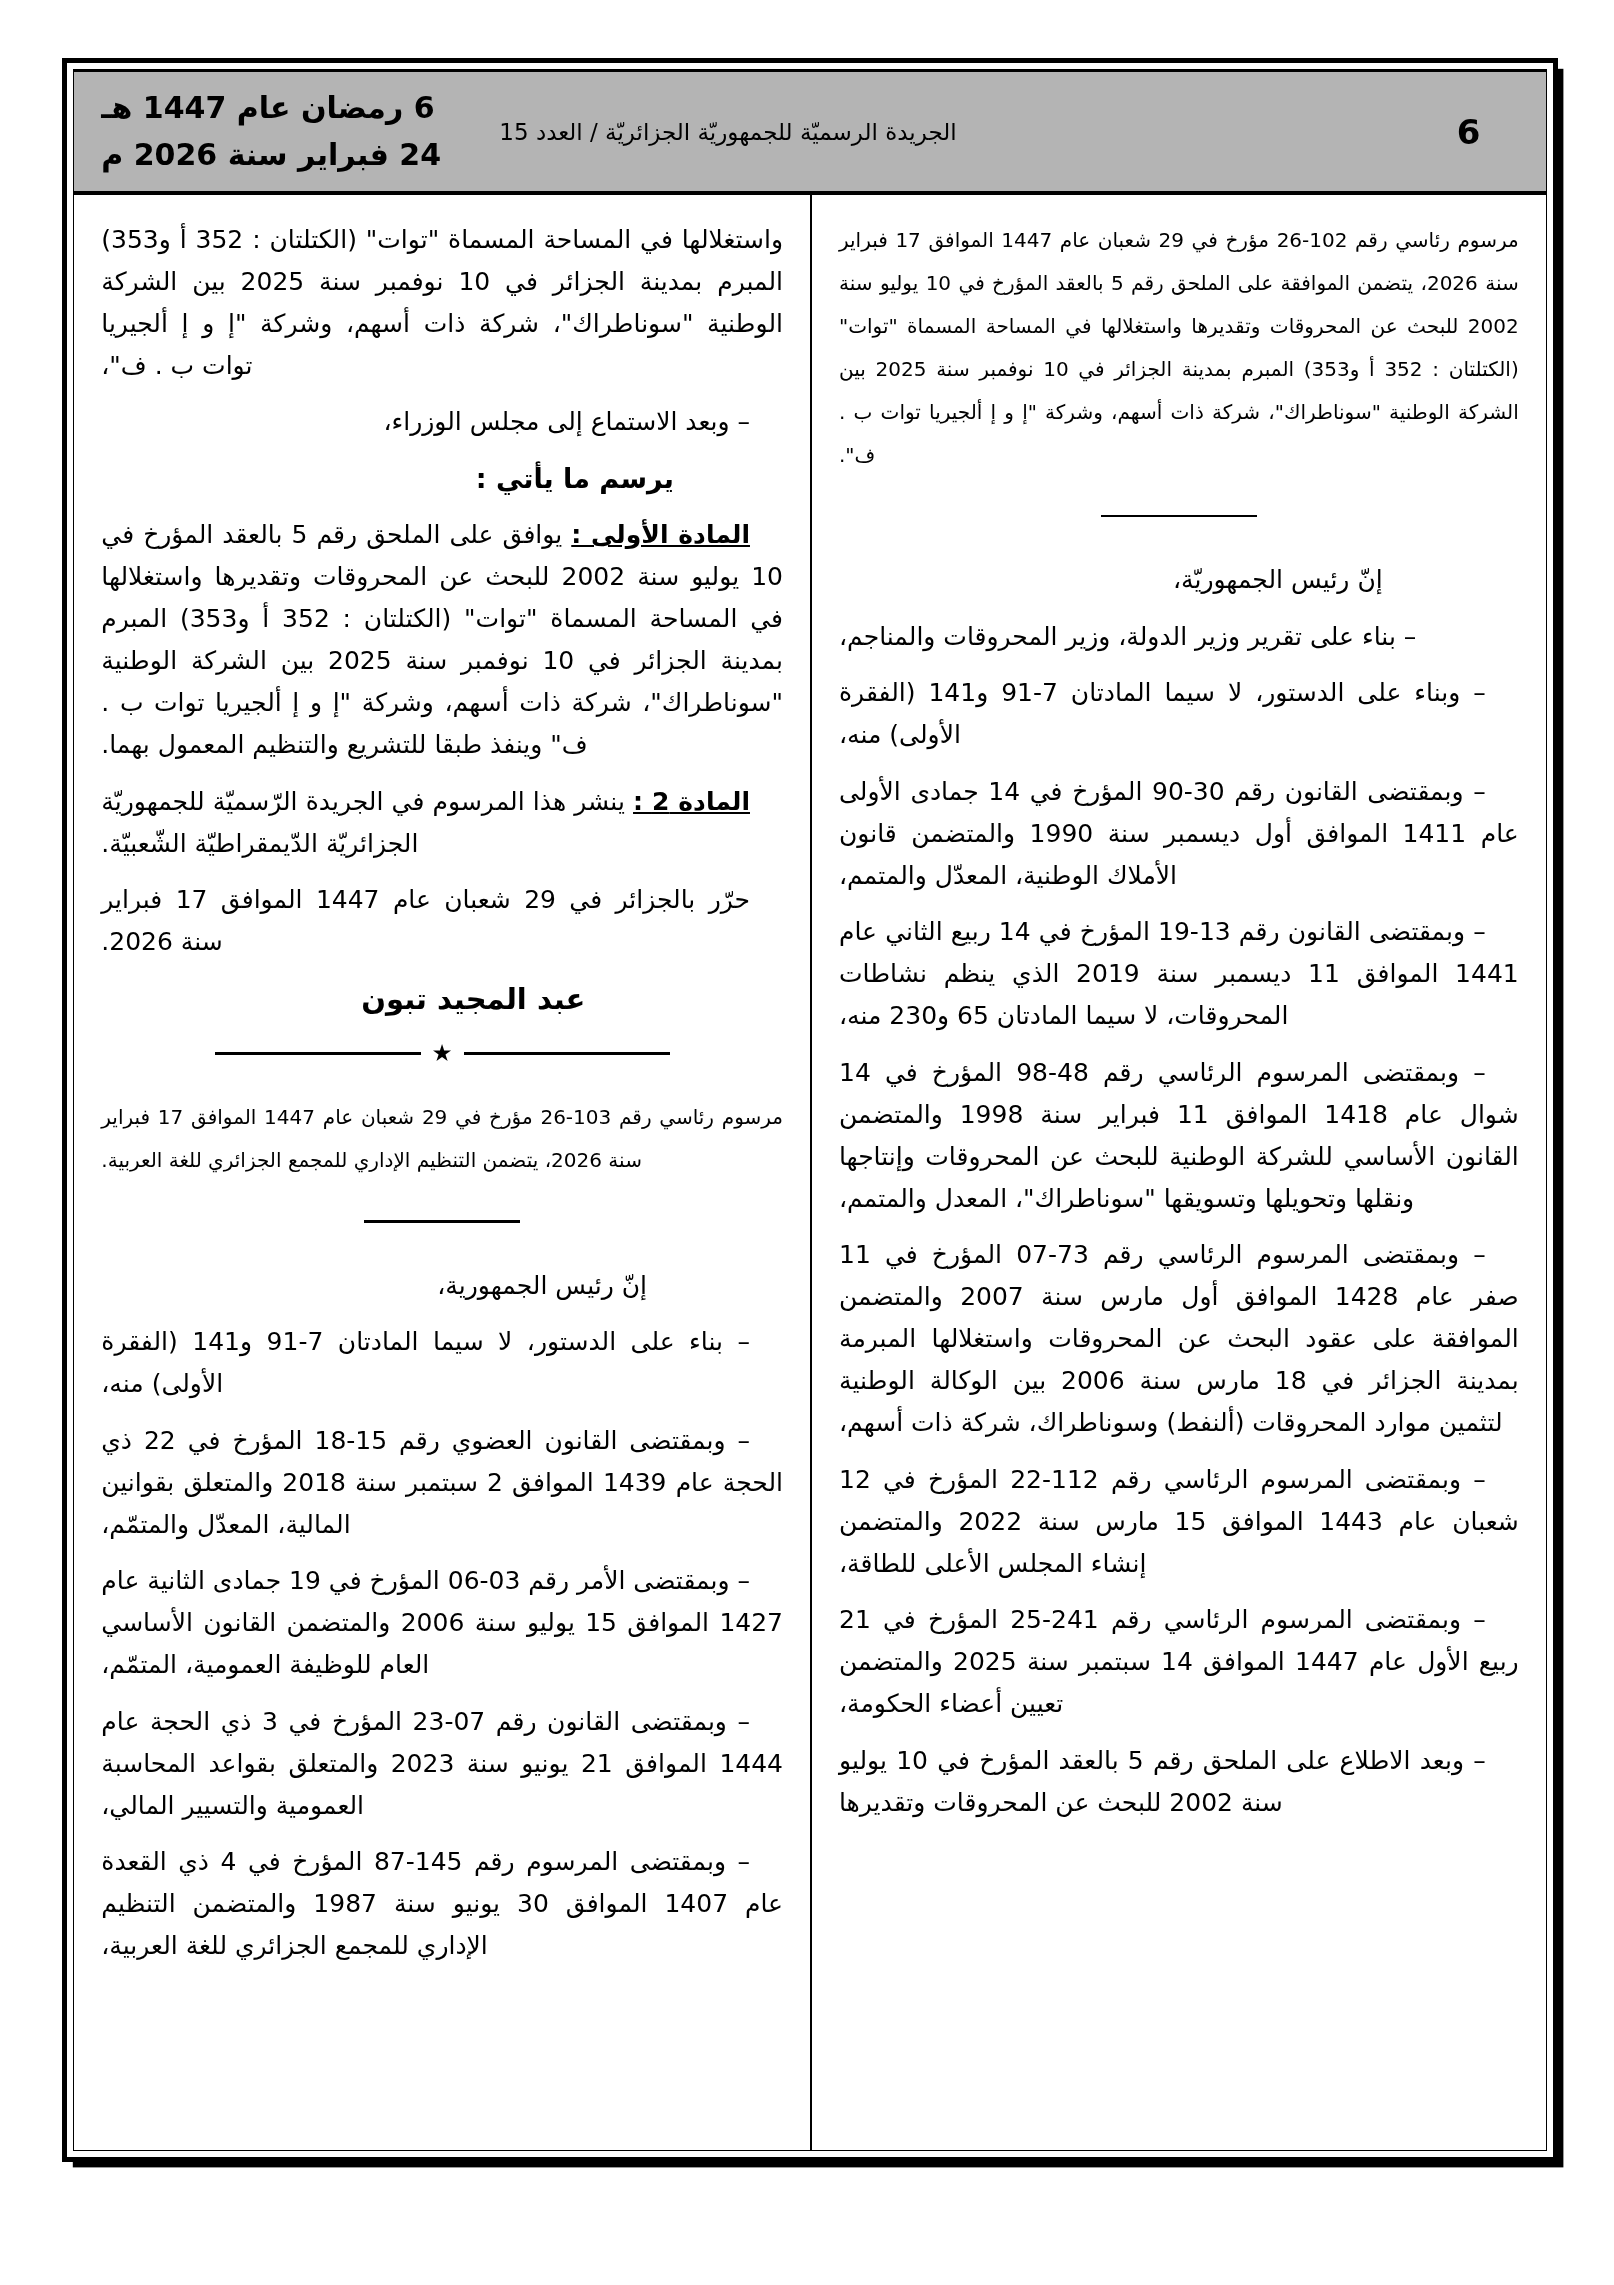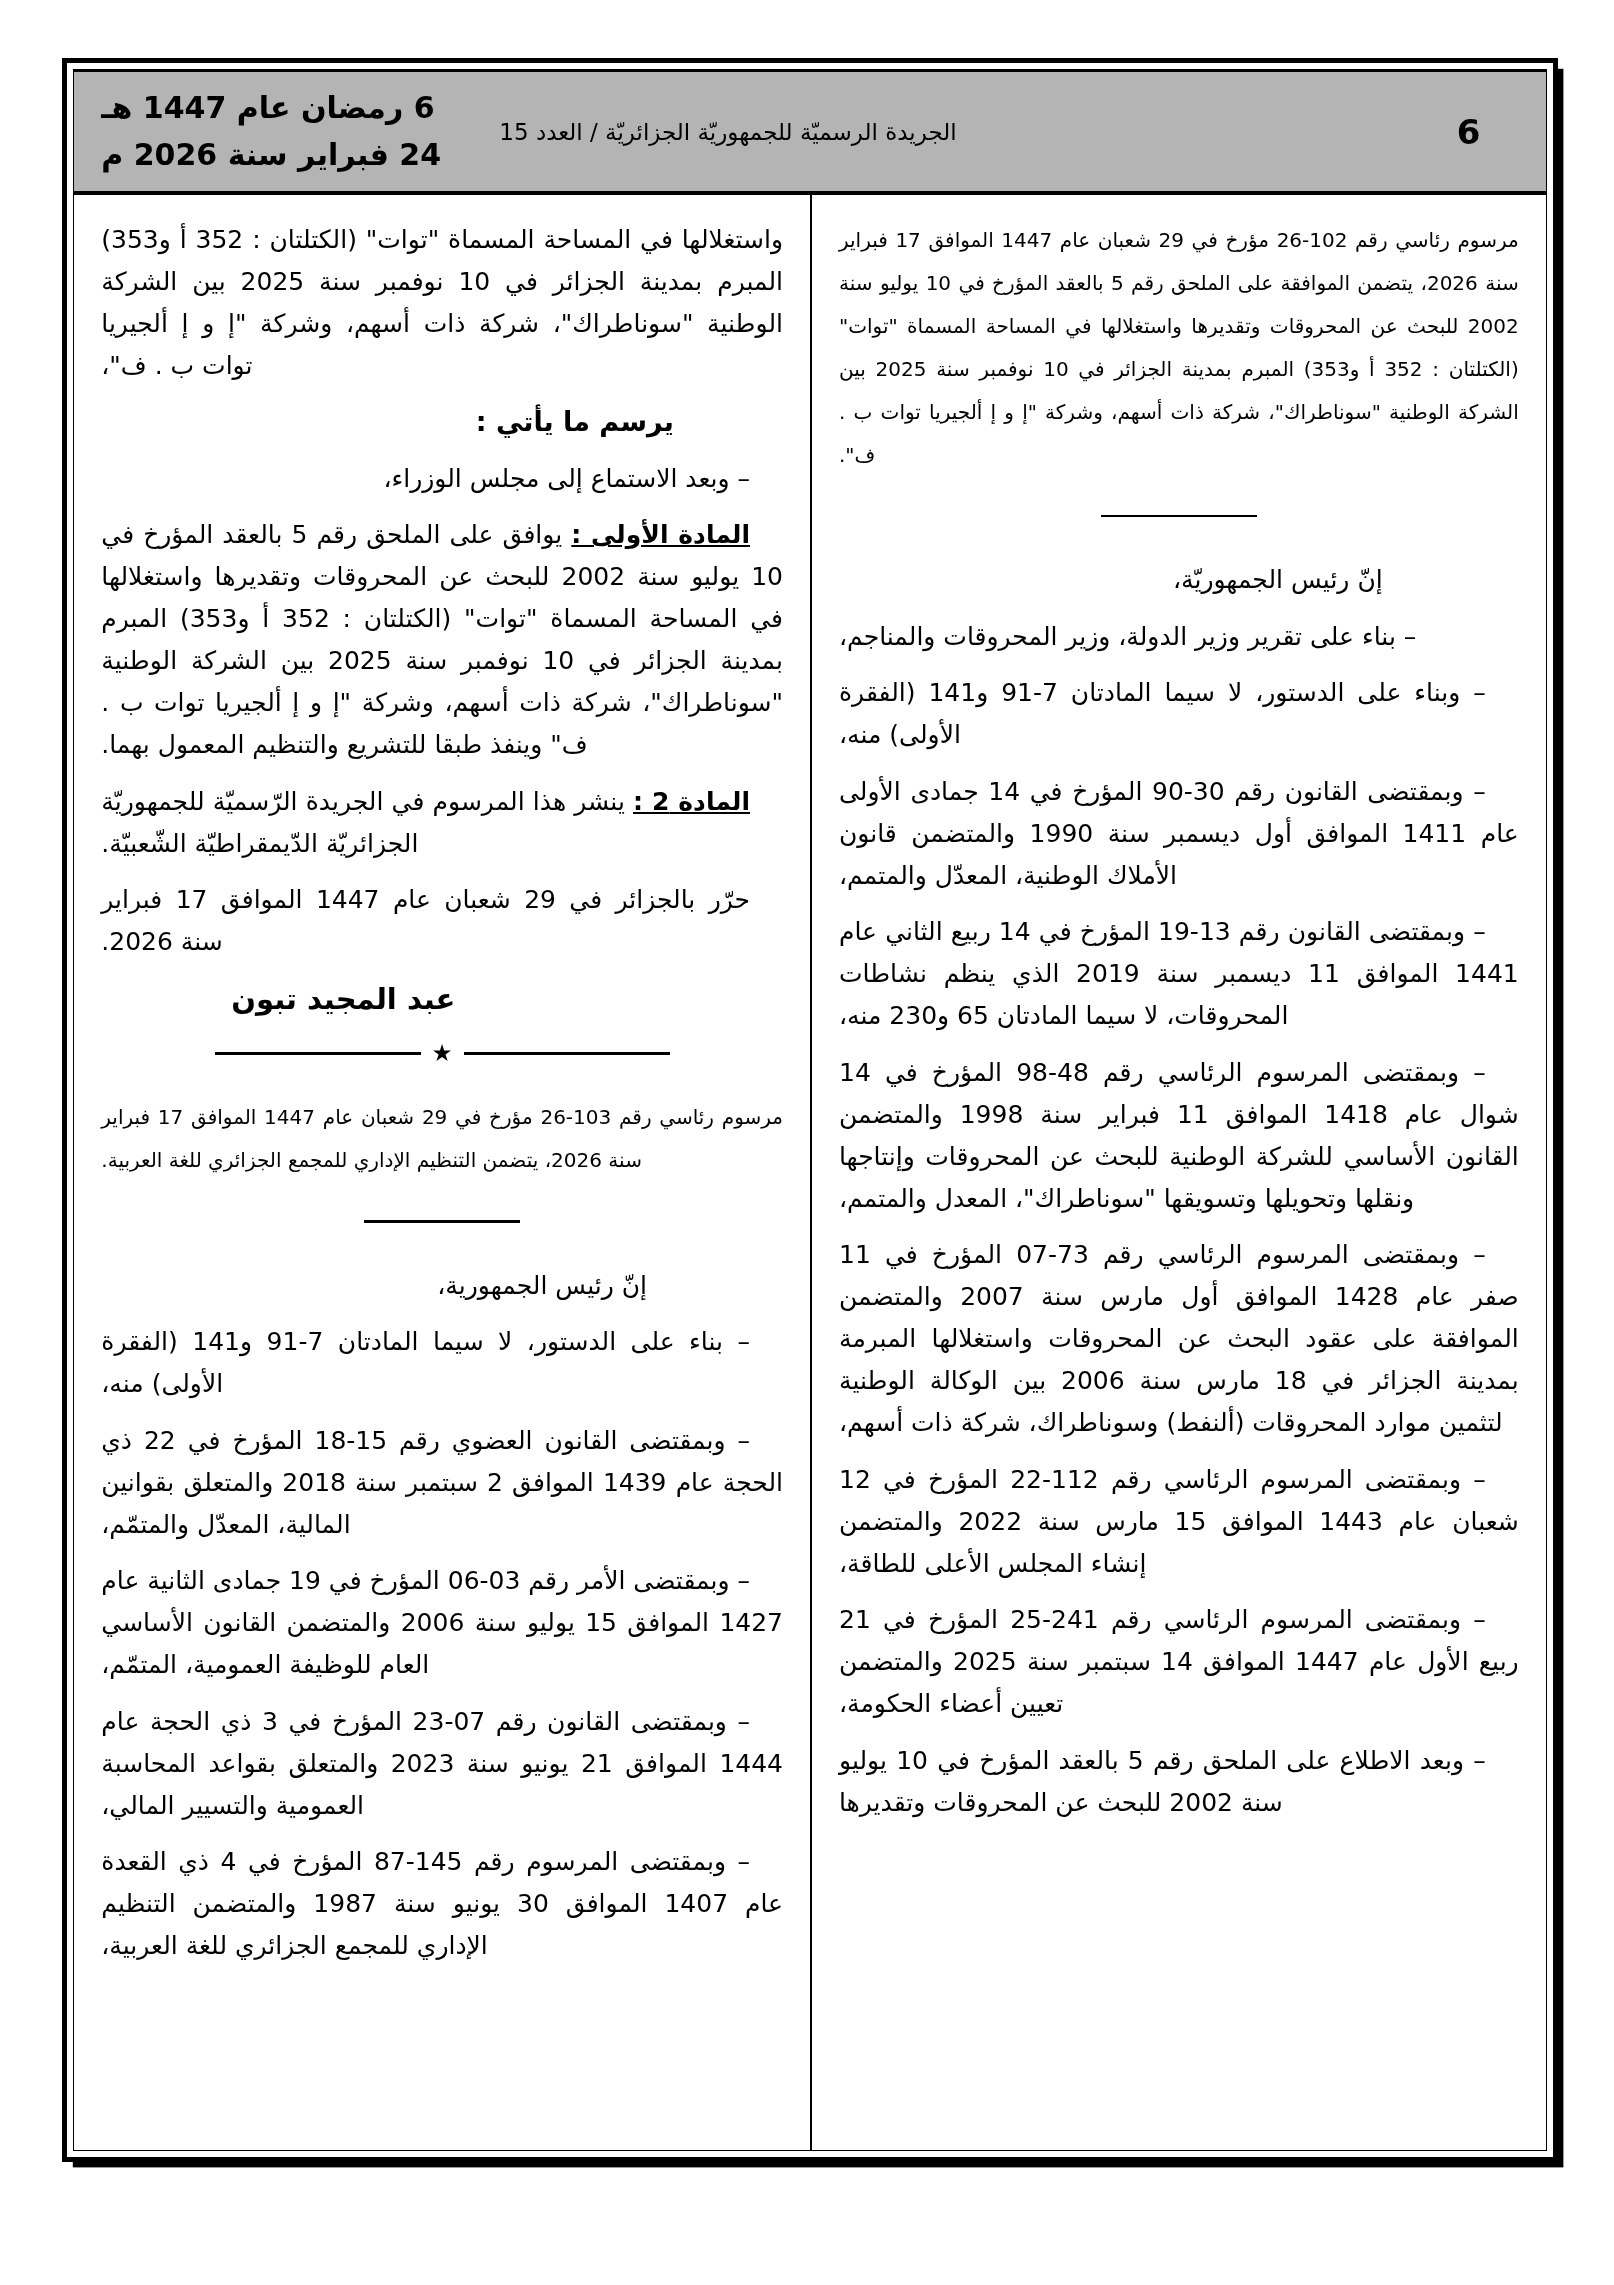--- a/index.html
+++ b/index.html
@@ -37,21 +37,21 @@
   .no-indent{ text-indent:0; }
   .p-line{ text-align:right; text-indent:33px; }
   .p-deep{ text-indent:136px; }
   .enact{ font-weight:bold; font-size:27px; text-indent:109px; }
   .art-label{ font-weight:bold;text-decoration:underline; }
   .short-rule{ width:156px; height:2.7px; background:#000; margin:38px auto 42px; }
   .star-sep{ display:flex; align-items:center; justify-content:center; gap:11px; margin:22px 0 31px; }
   .sep-line{ display:block; width:206px; height:2.7px; background:#000; }
   .star{ font-size:23.5px; line-height:1; }
   .signature{
-    font-weight:bold; font-size:29px; text-align:center;
+    font-weight:bold; font-size:29px; 
     margin:8px 29% 22px 0;
   }
 </style>
 </head>
 <body>
 
 <div class="frame-outer">
   <div class="frame-inner">
 
     <header class="band">
@@ -75,22 +75,22 @@
         <p class="p-just">– وبمقتضى القانون رقم 13-19 المؤرخ في 14 ربيع الثاني عام 1441 الموافق 11 ديسمبر سنة 2019 الذي ينظم نشاطات المحروقات، لا سيما المادتان 65 و230 منه،</p>
         <p class="p-just">– وبمقتضى المرسوم الرئاسي رقم 48-98 المؤرخ في 14 شوال عام 1418 الموافق 11 فبراير سنة 1998 والمتضمن القانون الأساسي للشركة الوطنية للبحث عن المحروقات وإنتاجها ونقلها وتحويلها وتسويقها "سوناطراك"، المعدل والمتمم،</p>
         <p class="p-just">– وبمقتضى المرسوم الرئاسي رقم 73-07 المؤرخ في 11 صفر عام 1428 الموافق أول مارس سنة 2007 والمتضمن الموافقة على عقود البحث عن المحروقات واستغلالها المبرمة بمدينة الجزائر في 18 مارس سنة 2006 بين الوكالة الوطنية لتثمين موارد المحروقات (ألنفط) وسوناطراك، شركة ذات أسهم،</p>
         <p class="p-just">– وبمقتضى المرسوم الرئاسي رقم 112-22 المؤرخ في 12 شعبان عام 1443 الموافق 15 مارس سنة 2022 والمتضمن إنشاء المجلس الأعلى للطاقة،</p>
         <p class="p-just">– وبمقتضى المرسوم الرئاسي رقم 241-25 المؤرخ في 21 ربيع الأول عام 1447 الموافق 14 سبتمبر سنة 2025 والمتضمن تعيين أعضاء الحكومة،</p>
         <p class="p-just">– وبعد الاطلاع على الملحق رقم 5 بالعقد المؤرخ في 10 يوليو سنة 2002 للبحث عن المحروقات وتقديرها</p>
       </section>
 
       <section class="col col-second">
         <p class="p-just no-indent">واستغلالها في المساحة المسماة "توات" (الكتلتان : 352 أ و353) المبرم بمدينة الجزائر في 10 نوفمبر سنة 2025 بين الشركة الوطنية "سوناطراك"، شركة ذات أسهم، وشركة "إ و إ ألجيريا توات ب . ف"،</p>
+        <p class="p-line">– وبعد الاستماع إلى مجلس الوزراء،</p>
         <p class="p-line enact">يرسم ما يأتي :</p>
-        <p class="p-line">– وبعد الاستماع إلى مجلس الوزراء،</p>
         <p class="p-just"><strong class="art-label">المادة الأولى :</strong> <span>يوافق على الملحق رقم 5 بالعقد المؤرخ في 10 يوليو سنة 2002 للبحث عن المحروقات وتقديرها واستغلالها في المساحة المسماة "توات" (الكتلتان : 352 أ و353) المبرم بمدينة الجزائر في 10 نوفمبر سنة 2025 بين الشركة الوطنية "سوناطراك"، شركة ذات أسهم، وشركة "إ و إ ألجيريا توات ب . ف" وينفذ طبقا للتشريع والتنظيم المعمول بهما.</span></p>
         <p class="p-just"><strong class="art-label">المادة 2 :</strong> <span>ينشر هذا المرسوم في الجريدة الرّسميّة للجمهوريّة الجزائريّة الدّيمقراطيّة الشّعبيّة.</span></p>
         <p class="p-just">حرّر بالجزائر في 29 شعبان عام 1447 الموافق 17 فبراير سنة 2026.</p>
         <p class="signature">عبد المجيد تبون</p>
         <div class="star-sep">
           <span class="sep-line"></span>
           <span class="star">★</span>
           <span class="sep-line"></span>
         </div>
         <p class="decree-title">مرسوم رئاسي رقم 103-26 مؤرخ في 29 شعبان عام 1447 الموافق 17 فبراير سنة 2026، يتضمن التنظيم الإداري للمجمع الجزائري للغة العربية.</p>

